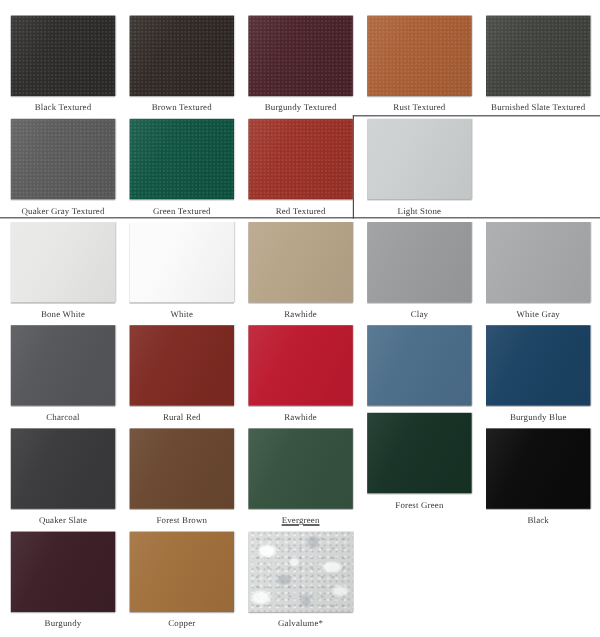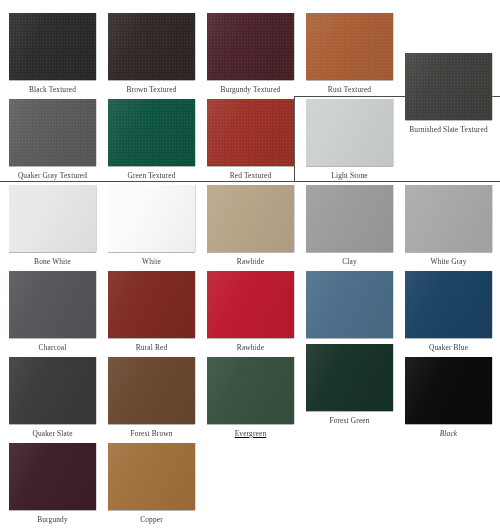--- a/index.html
+++ b/index.html
@@ -136,21 +136,21 @@
       <span class="swatch-label">Brown Textured</span>
     </div>
     <div class="swatch-cell" style="left: 201px; top: 13px;">
       <div class="swatch-chip textured" title="Burgundy Textured" style="background-color: rgb(74, 33, 40);"></div>
       <span class="swatch-label">Burgundy Textured</span>
     </div>
     <div class="swatch-cell" style="left: 300px; top: 13px;">
       <div class="swatch-chip textured" title="Rust Textured" style="background-color: rgb(169, 94, 51);"></div>
       <span class="swatch-label">Rust Textured</span>
     </div>
-    <div class="swatch-cell" style="left: 399px; top: 13px; margin-top: 40px;">
+    <div class="swatch-cell" style="left: 399px; top: 13px;">
       <div class="swatch-chip textured" title="Burnished Slate Textured" style="background-color: rgb(62, 64, 60);"></div>
       <span class="swatch-label">Burnished Slate Textured</span>
     </div>
     <div class="swatch-cell" style="left: 3px; top: 99px;">
       <div class="swatch-chip textured" title="Quaker Gray Textured" style="background-color: rgb(90, 90, 90);"></div>
       <span class="swatch-label">Quaker Gray Textured</span>
     </div>
     <div class="swatch-cell" style="left: 102px; top: 99px;">
       <div class="swatch-chip textured" title="Green Textured" style="background-color: rgb(13, 83, 64);"></div>
       <span class="swatch-label">Green Textured</span>
@@ -194,43 +194,47 @@
     <div class="swatch-cell" style="left: 201px; top: 271px;">
       <div class="swatch-chip" title="Crimson" style="background-color: rgb(189, 26, 47);"></div>
       <span class="swatch-label">Rawhide</span>
     </div>
     <div class="swatch-cell" style="left: 300px; top: 271px;">
       <div class="swatch-chip" title="Slate Blue" style="background-color: rgb(76, 110, 138);"></div>
       <span class="swatch-label">Slate Blue</span>
     </div>
     <div class="swatch-cell" style="left: 399px; top: 271px;">
       <div class="swatch-chip" title="Gallery Blue" style="background-color: rgb(27, 66, 99);"></div>
-      <span class="swatch-label">Quaker Blue</span>
+      <span class="swatch-label">Burgundy Blue</span>
     </div>
     <div class="swatch-cell" style="left: 3px; top: 357px;">
       <div class="swatch-chip" title="Burnish Slate" style="background-color: rgb(58, 58, 60);"></div>
       <span class="swatch-label">Quaker Slate</span>
     </div>
     <div class="swatch-cell" style="left: 102px; top: 357px;">
       <div class="swatch-chip" title="Earth Brown" style="background-color: rgb(106, 71, 48);"></div>
       <span class="swatch-label">Forest Brown</span>
     </div>
     <div class="swatch-cell" style="left: 201px; top: 357px; text-decoration: underline;">
       <div class="swatch-chip" title="Evergreen" style="background-color: rgb(54, 82, 63);"></div>
       <span class="swatch-label">Evergreen</span>
     </div>
     <div class="swatch-cell" style="left: 300px; top: 344px;">
       <div class="swatch-chip" title="Forest Green" style="background-color: rgb(23, 50, 38);"></div>
       <span class="swatch-label">Forest Green</span>
     </div>
-    <div class="swatch-cell" style="left: 399px; top: 357px; font-style: italic;">
+    <div class="swatch-cell" style="left: 399px; top: 357px;">
       <div class="swatch-chip" title="Black" style="background-color: rgb(11, 11, 11);"></div>
       <span class="swatch-label">Black</span>
     </div>
     <div class="swatch-cell" style="left: 3px; top: 443px;">
       <div class="swatch-chip" title="Burgundy" style="background-color: rgb(61, 31, 39);"></div>
       <span class="swatch-label">Burgundy</span>
     </div>
     <div class="swatch-cell" style="left: 102px; top: 443px;">
       <div class="swatch-chip" title="Copper" style="background-color: rgb(161, 112, 60);"></div>
       <span class="swatch-label">Copper</span>
     </div>
+    <div class="swatch-cell" style="left: 201px; top: 443px;">
+      <div class="swatch-chip spangle" title="Galvalume*" style="background-color: rgb(217, 219, 219);"></div>
+      <span class="swatch-label">Galvalume*</span>
+    </div>
   </div>
 
 </body></html>

